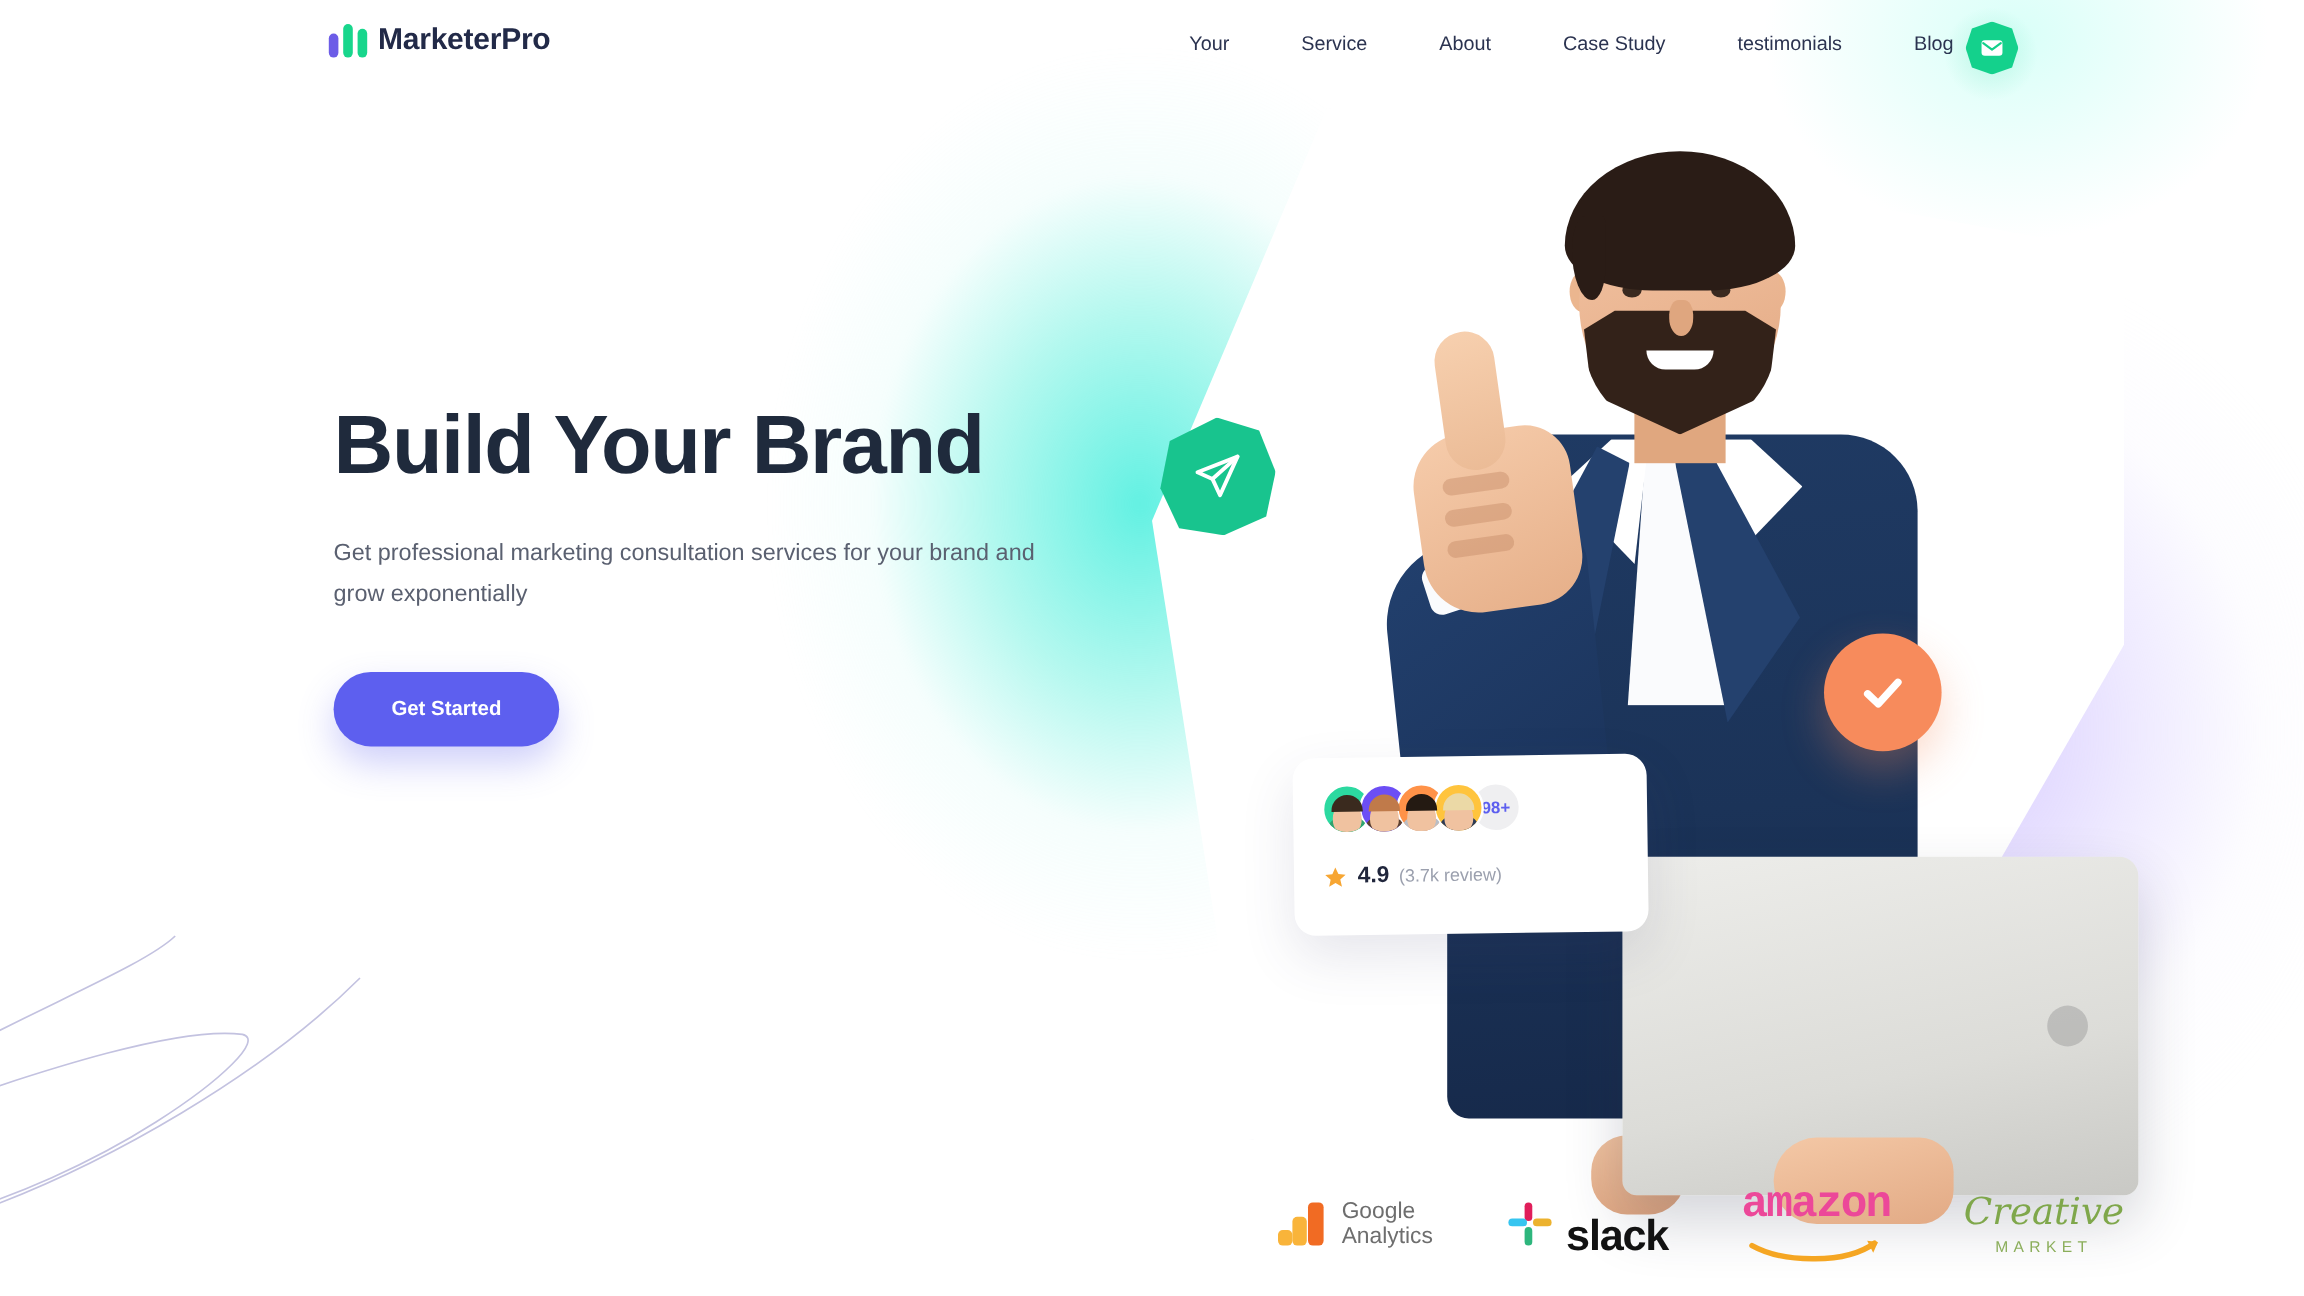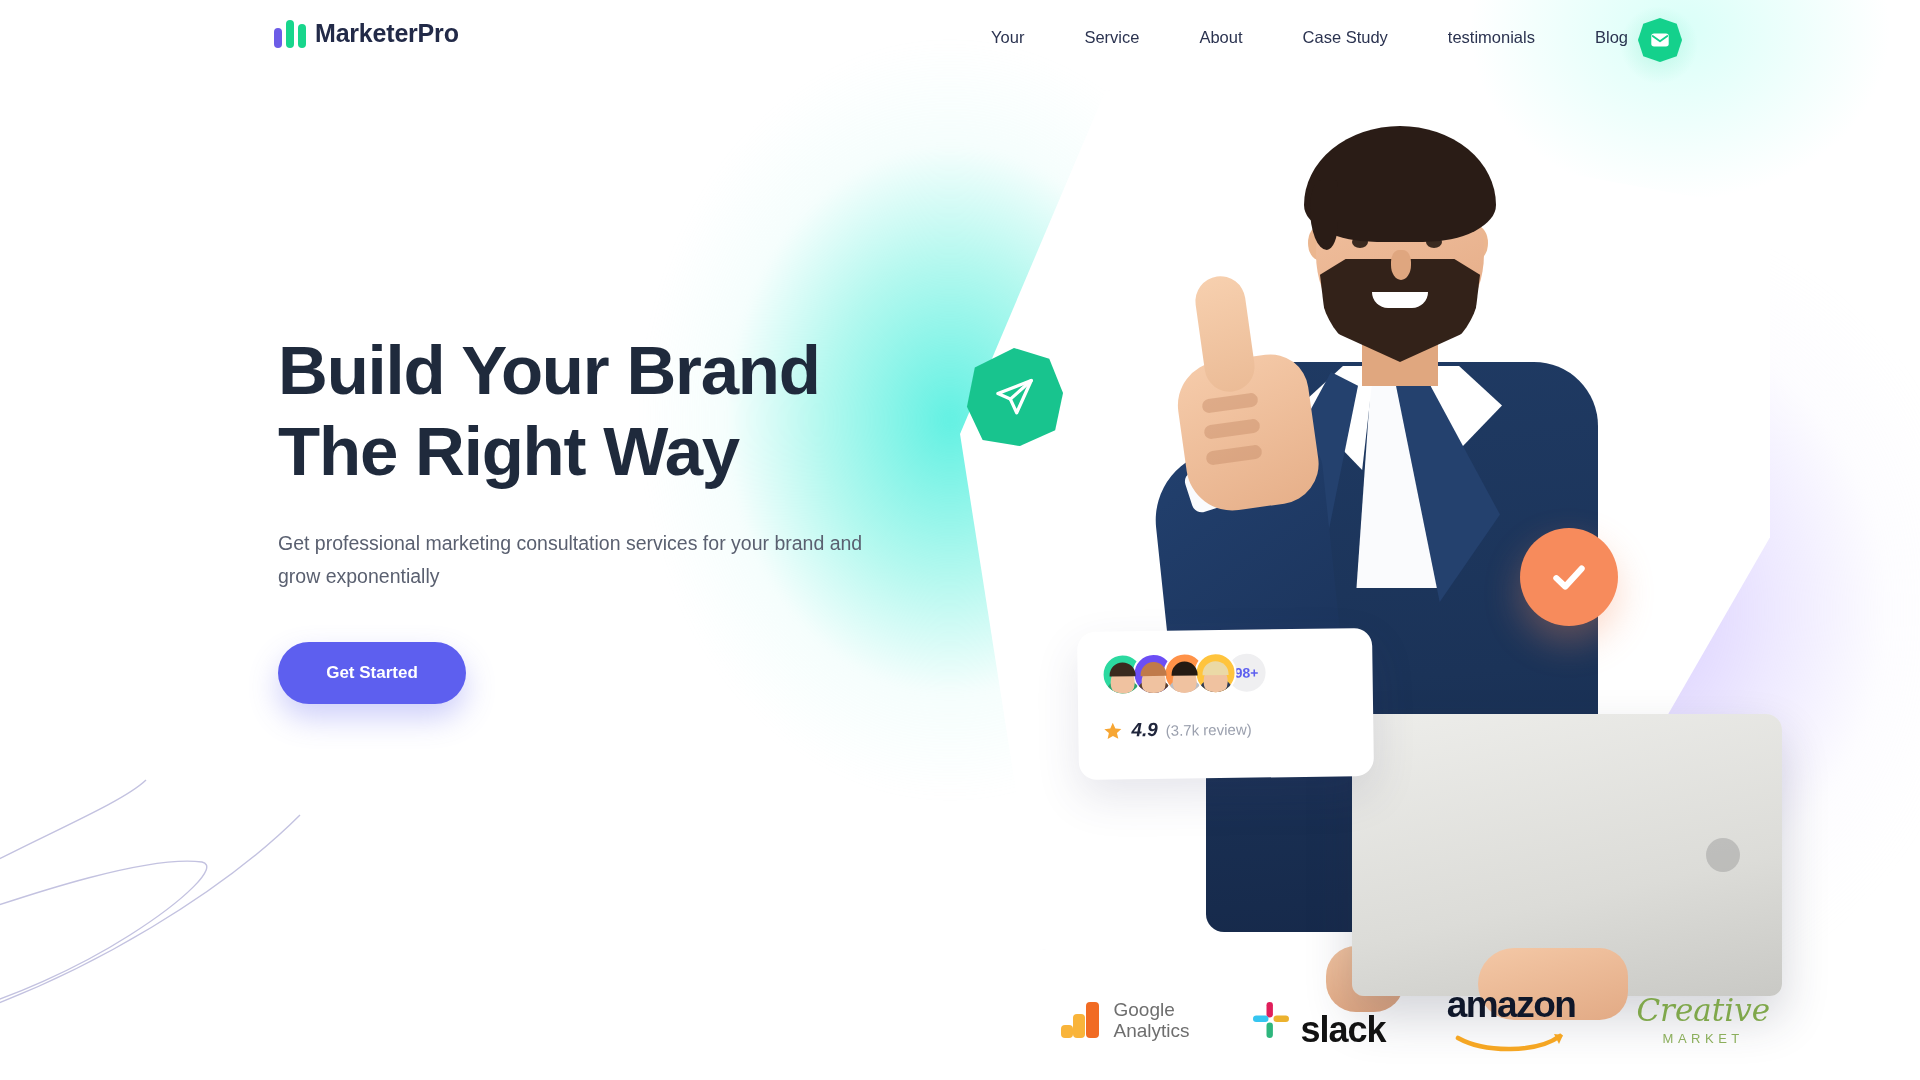--- a/index.html
+++ b/index.html
@@ -223,34 +223,34 @@
   }
   .av .face{ width:24px; height:27px; border-radius:50% 50% 44% 44%; background:#F0C2A0; margin-bottom:-2px; position:relative; z-index:2; }
   .av .body{ position:absolute; bottom:0; width:34px; height:13px; border-radius:14px 14px 0 0; z-index:1; }
   .av .hairtop{ position:absolute; top:7px; width:26px; height:14px; border-radius:13px 13px 0 0; z-index:3; }
   .more{
     width:42px; height:42px; border-radius:50%; background:#EFEFF1;
     display:flex; align-items:center; justify-content:center;
     color:#5D5FEF; font-size:14px; font-weight:bold; border:2.5px solid #fff;
   }
   .rating{ display:flex; align-items:center; gap:8px; margin-top:24px; }
-  .score{ font-size:19px; font-weight:bold; color:#20263C;font-style:italic; }
+  .score{ font-size:19px; font-weight:bold; color:#20263C; }
   .rcount{ font-size:15px; color:#9BA0AE; }
 
   
   .brands{
     position:absolute; left:0; right:0; bottom:0; height:120px; z-index:40;
     display:flex; align-items:center; justify-content:flex-end; gap:61px;
     padding-right:150px; background:transparent;
   }
   .brand{ display:flex; align-items:center; gap:10px; cursor:pointer; }
   .ga-text{ font-size:19px; line-height:1.12; color:#6E6E6E; }
   .slack-text{ font-size:36px; font-weight:bold; color:#121212; letter-spacing:-1px;margin-top:20px; }
   .amazon-wrap{ position:relative; display:flex; flex-direction:column; align-items:center; }
-  .amazon-text{ font-size:37px; font-weight:bold; color:#0f172a; letter-spacing:-1.5px; line-height:1; }
+  .amazon-text{ font-size:37px; font-weight:bold; color:#ec4899; letter-spacing:-1.5px; line-height:1;font-family:Liberation Mono, monospace; }
   .cm-script{ font-family:"DejaVu Serif", serif; font-style:italic; font-size:31px; color:#7FA74B; line-height:1; }
   .cm-sub{ font-size:13px; letter-spacing:4.5px; color:#8BAE5B; margin-top:5px; text-align:center; }
 </style>
 </head>
 <body>
 
 <div id="bg">
   <div class="glow-mint-top"></div>
   <div class="glow-cyan"></div>
   <div class="glow-purple"></div>
@@ -289,21 +289,20 @@
     <svg width="22" height="22" viewBox="0 0 24 24">
       <rect x="2.5" y="5" width="19" height="14" rx="3" fill="#fff"></rect>
       <path d="M4 7.6 L12 13.4 L20 7.6" fill="none" stroke="#14D18C" stroke-width="2" stroke-linecap="round" stroke-linejoin="round"></path>
     </svg>
   </div>
 </header>
 
 <section class="hero-left">
   <h1 class="headline">
     <span>Build Your Brand</span>
-    <span class="l2">The Right Way</span>
   </h1>
   <p class="subhead">Get professional marketing consultation services for your brand and grow exponentially</p>
   <button class="cta">Get Started</button>
 </section>
 
 <section class="hero-visual">
 
   <div class="person">
     <div class="suit"></div>
     <div class="shirt"></div>

